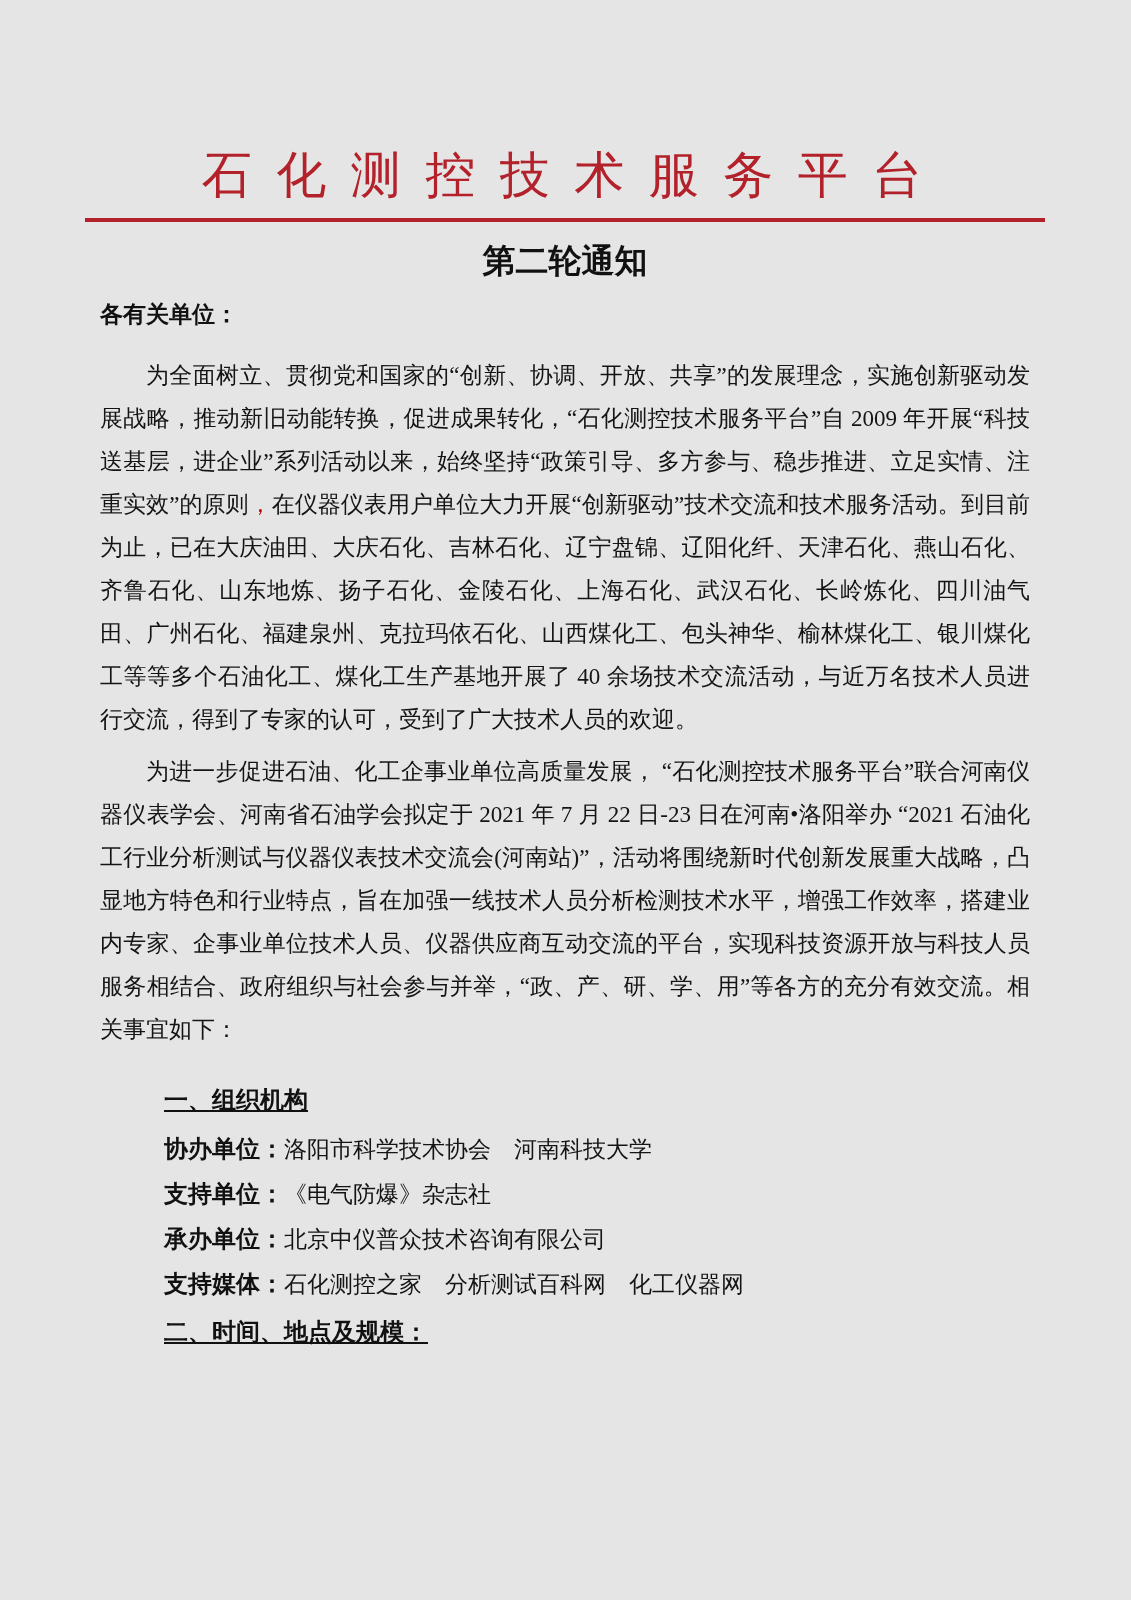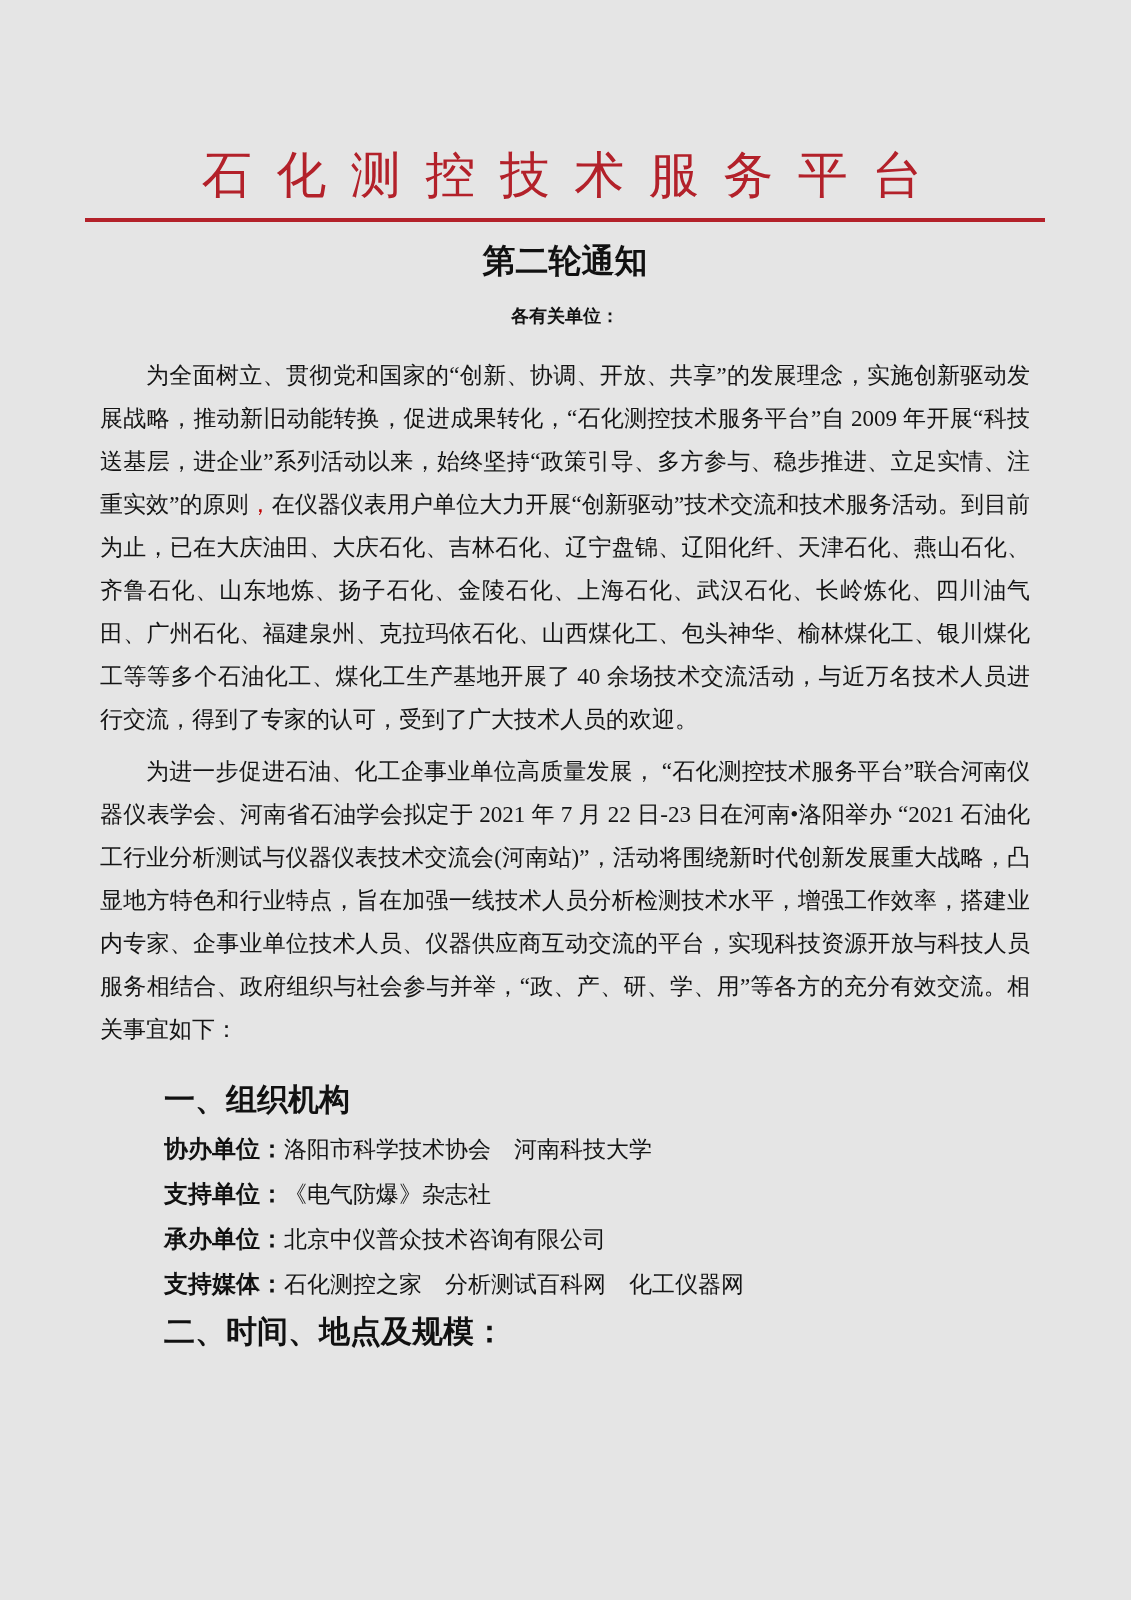--- a/index.html
+++ b/index.html
@@ -46,47 +46,47 @@
     margin: 16px 0 0 0;
     text-align: center;
     font-size: 33px;
     line-height: 46px;
     font-weight: bold;
     color: #111111;
   }
   
   .salutation {
     margin: 14px 0 0 0;
-    font-family: Liberation Sans, sans-serif;
-    font-size: 18px;
+    font-family: Liberation Mono, monospace;
+    font-size: 23px;
     line-height: 36px;
     font-weight: bold;
     color: #111111;
-    text-align: center;
   }
   
   .para {
     margin: 0;
     font-size: 23px;
     line-height: 43px;
     text-align: justify;
     color: #141414;
   }
   .para.first { margin-top: 20px; }
   .para.second { margin-top: 9px; }
   .indent { text-indent: 2em; }
   .red-char { color: #c00000; }
   
   .section-heading {
     margin: 32px 0 0 64px;
     font-family: "Liberation Sans", "DejaVu Sans", sans-serif;
-    font-size: 31px;
+    font-size: 24px;
     line-height: 34px;
     font-weight: bold;
     color: #111111;
+    text-decoration: underline;
   }
   .org-list {
     list-style: none;
     margin: 10px 0 0 64px;
     padding: 0;
   }
   .org-list li {
     font-size: 23px;
     line-height: 44px;
     color: #141414;

